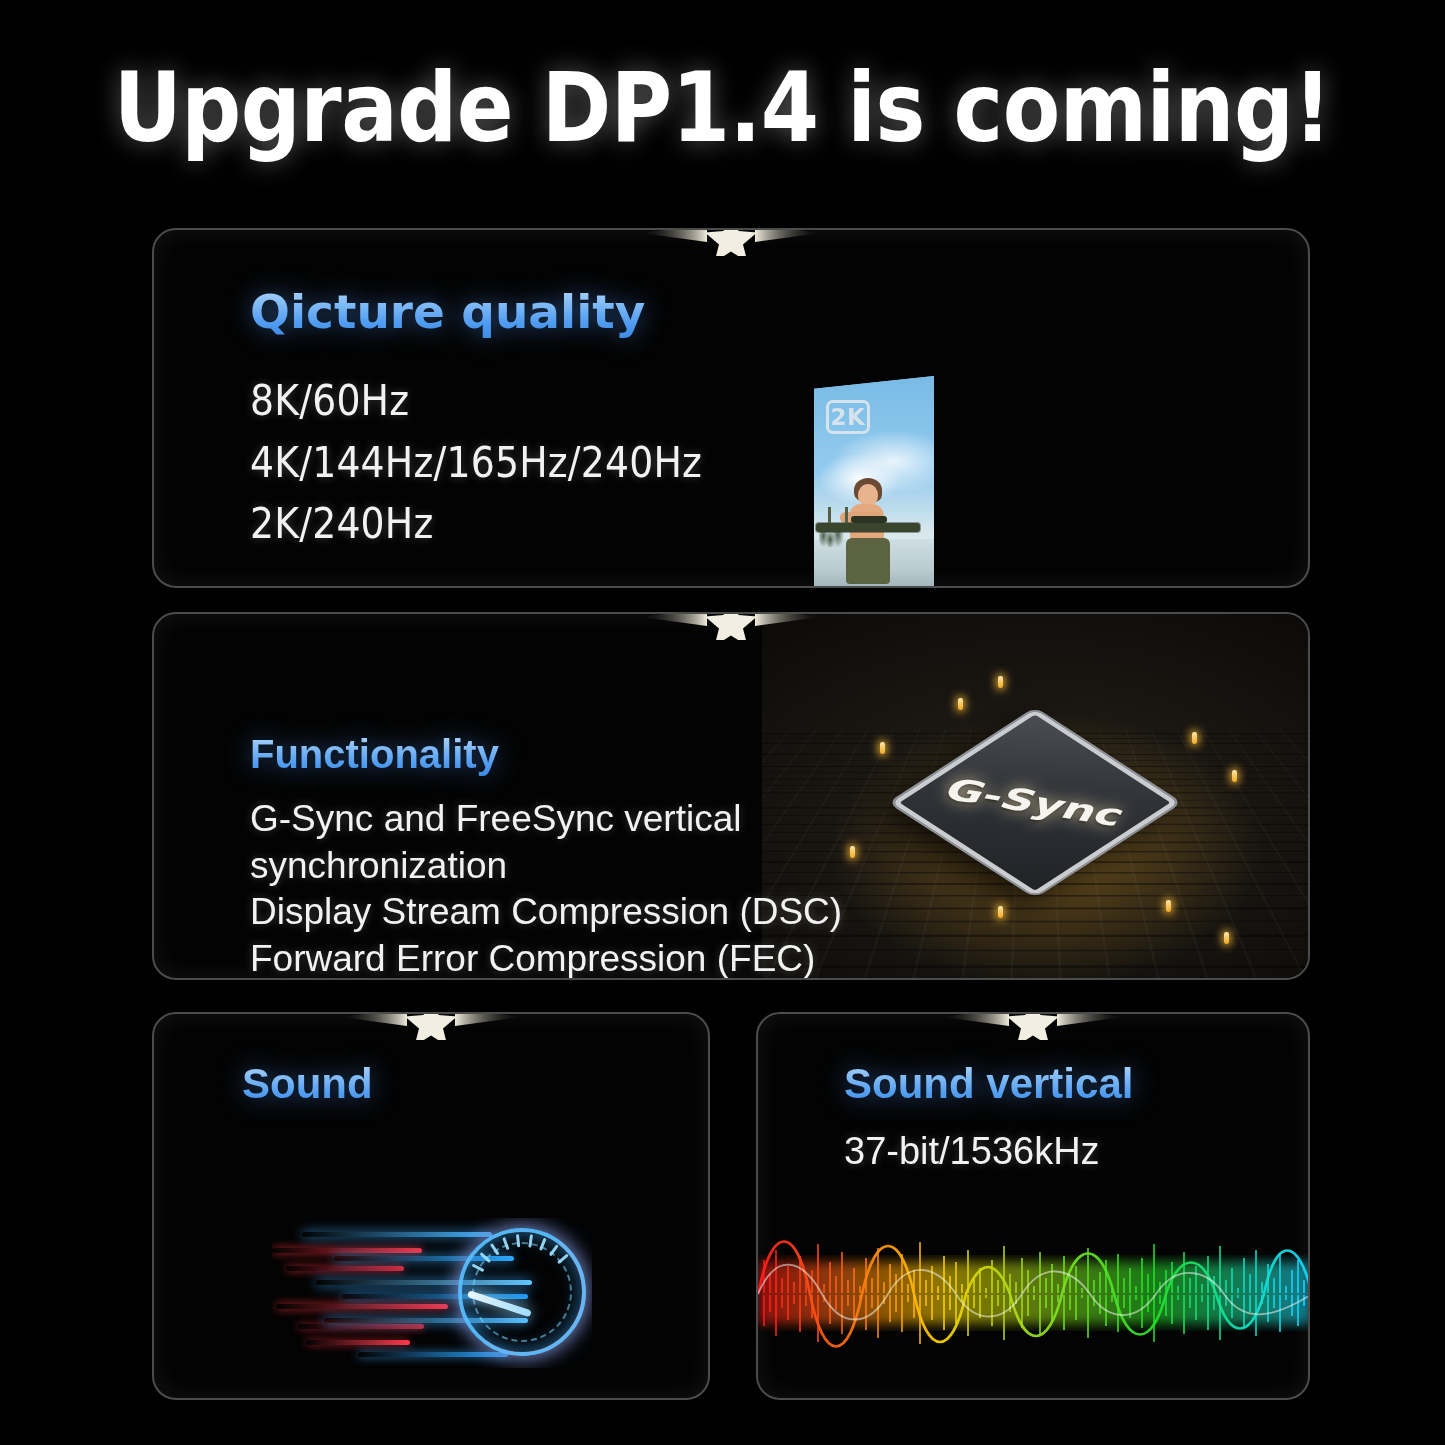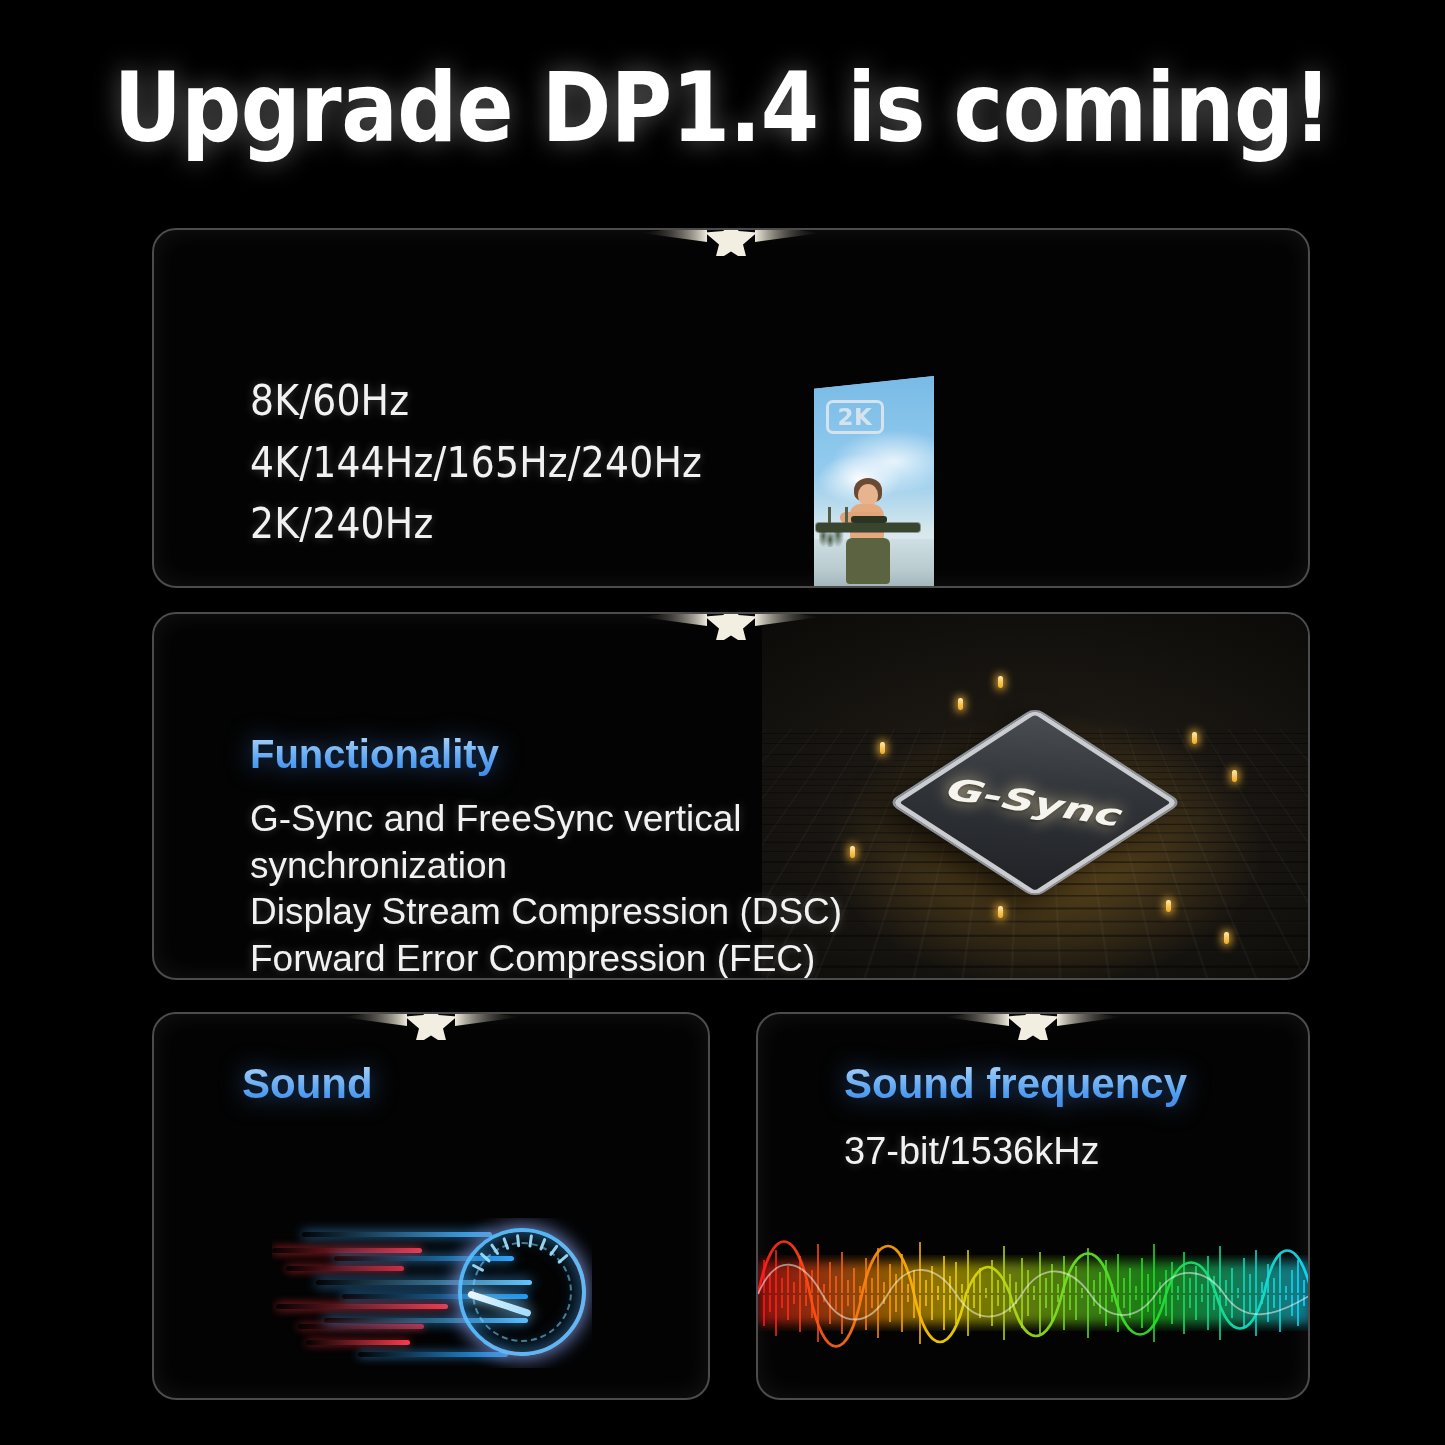--- a/index.html
+++ b/index.html
@@ -185,28 +185,29 @@
           <div class="hair" style="left:30px;top:14px;width:28px;height:24px;"></div>
           <div class="head" style="left:34px;top:20px;width:20px;height:22px;"></div>
           <div class="torso" style="left:26px;top:40px;width:34px;height:38px;"></div>
           <div class="legs" style="left:22px;top:74px;width:44px;height:46px;"></div>
           <div class="arm" style="left:16px;top:48px;width:42px;height:11px;"></div>
         </div>
         <div class="gun" style="left:2px;bottom:58px;width:104px;">
           <div class="scope"></div>
             <div class="bipod"></div>
         </div>
-        <div class="kbadge" style="left:12px;top:24px;width:58px;height:34px;color:#d6e3ec;font-size:23px;">
+        <div class="kbadge" style="left:12px;top:24px;width:44px;height:34px;color:#d6e3ec;font-size:23px;">
           <span>2K</span>
         </div>
       </div>
 
 
     </div>
 
+    <div class="h-blue h1-font" id="c1-title">Qicture quality</div>
     <div class="body-text narrow" id="c1-body">8K/60Hz
 4K/144Hz/165Hz/240Hz
 2K/240Hz</div>
   </div>
 
   <svg class="star-orn" viewBox="0 0 180 46">
     <defs>
       <linearGradient id="spkL" x1="0" y1="0" x2="1" y2="0">
         <stop offset="0" stop-color="#2a2720" stop-opacity="0"></stop>
         <stop offset="1" stop-color="#efeadb"></stop>
@@ -388,21 +389,21 @@
                  C 318 40, 342 40, 356 94 C 370 148, 394 148, 408 94
                  C 422 52, 444 52, 458 94 C 472 140, 492 140, 506 94
                  C 518 36, 540 36, 554 94" fill="none" stroke="url(#wgrad)" stroke-width="2.6" opacity=".92"></path>
         <path d="M0 94 C 18 52, 44 58, 64 94 C 84 130, 112 126, 130 94
                  C 150 60, 178 64, 198 94 C 218 126, 246 122, 264 94
                  C 284 62, 312 66, 332 94 C 352 124, 380 120, 398 94
                  C 418 64, 448 68, 466 94 C 486 124, 516 118, 554 94" fill="none" stroke="#ffffff" stroke-width="1.8" opacity=".5"></path>
       </svg>
     </div>
 
-    <div class="h-blue h2-font" id="c4-title">Sound frequency</div>
+    <div class="h-blue h2-font" id="c4-title">Sound vertical</div>
     <div class="body-text reg" id="c4-body">37-bit/1536kHz</div>
   </div>
 
   <svg class="star-orn" viewBox="0 0 180 46">
     <path d="M0 23 L66 14 L66 32 Z" fill="url(#spkL)"></path>
     <path d="M180 23 L114 14 L114 32 Z" fill="url(#spkR)"></path>
     <path d="M90 4 L97.5 21 L116 22.5 L102 34.5 L106.5 52 L90 41.5 L73.5 52 L78 34.5 L64 22.5 L82.5 21 Z" fill="#f2efe2"></path>
   </svg>
 </div>
 

